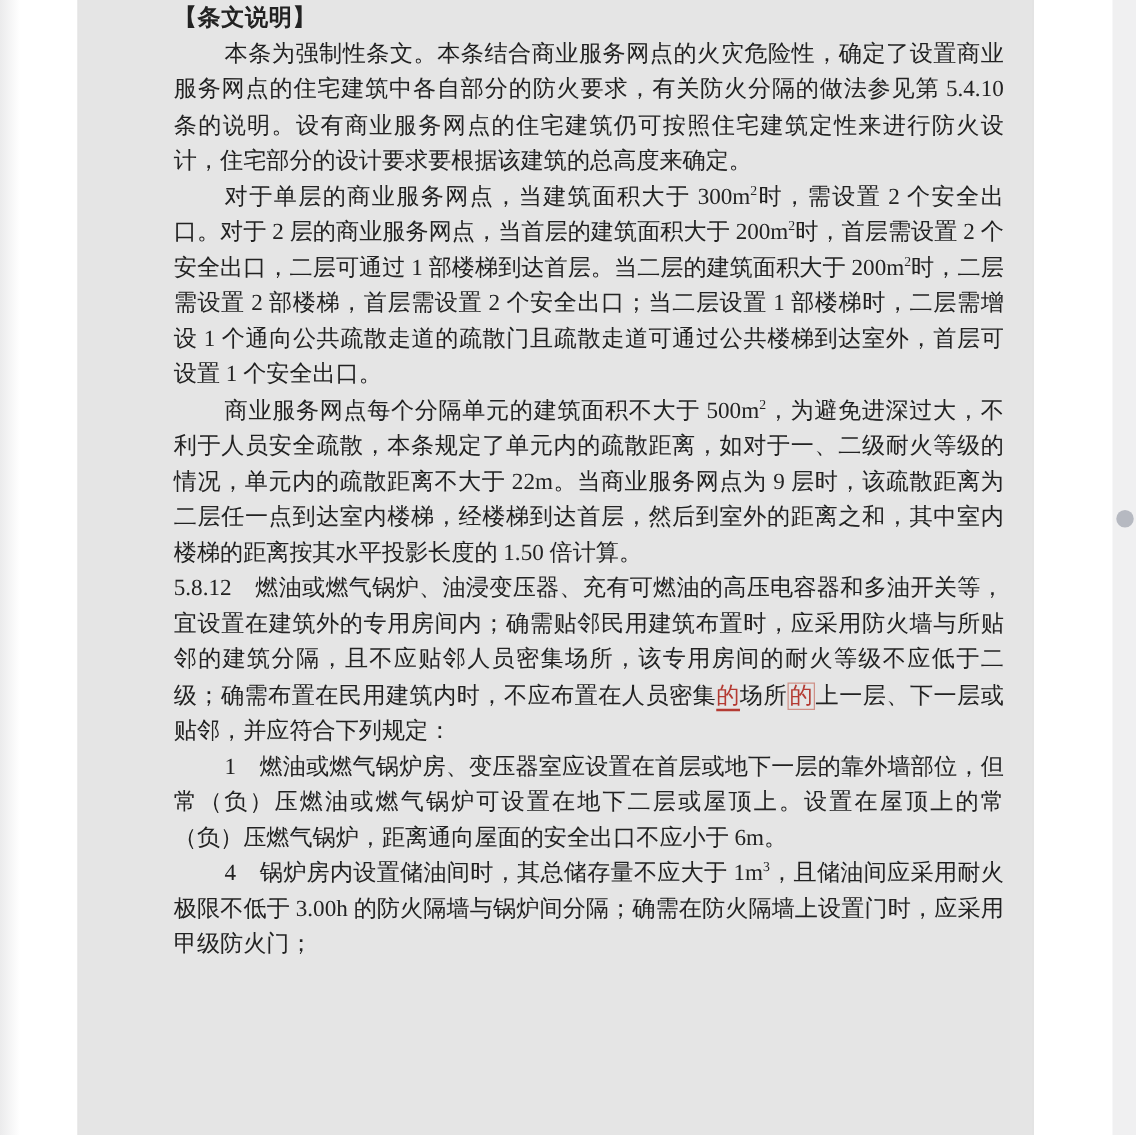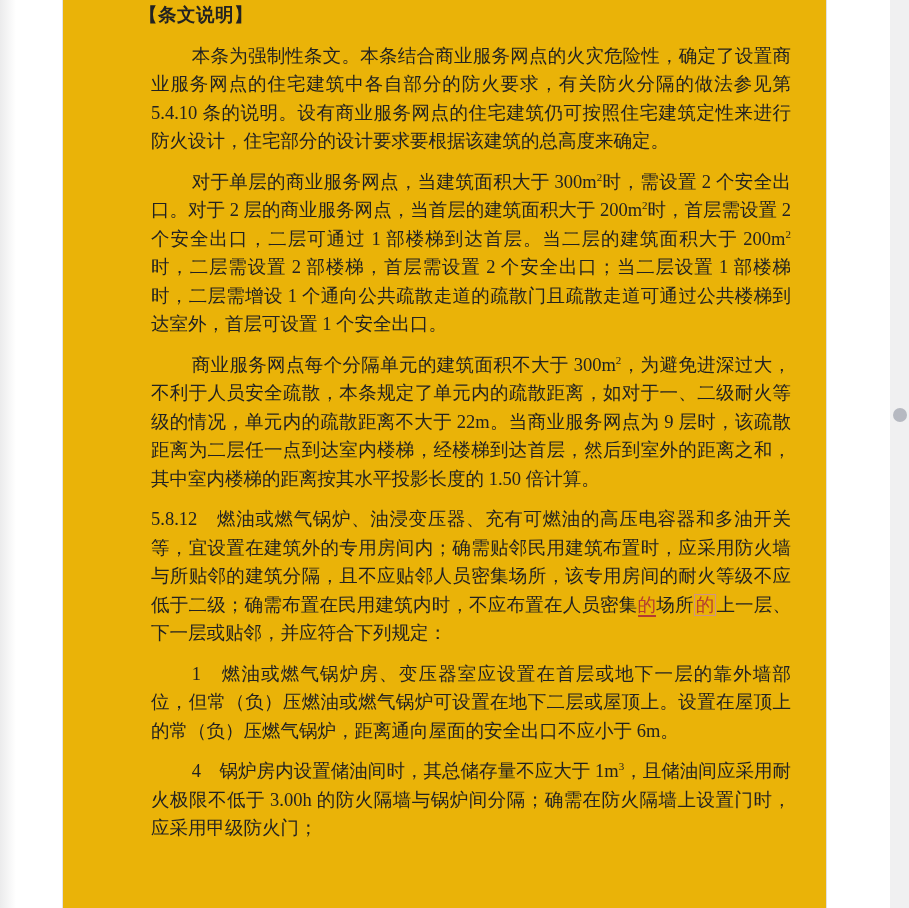--- a/index.html
+++ b/index.html
@@ -20,21 +20,21 @@
   .left-shade {
     position: absolute;
     left: 0; top: 0;
     width: 16px; height: 100%;
     background: linear-gradient(to right, #ebebec, #ffffff);
   }
   .doc-page {
     position: absolute;
     left: 62px; top: 0;
     width: 765px; height: 908px;
-    background: #eab308;
+    background: #e5e5e5;
     border-left: 1px solid #e4e4e4;
     border-right: 1px solid #e1e1e1;
     box-sizing: border-box;
   }
   .content {
     position: absolute;
     left: 76px; top: 1px;
     width: 664px;
     color: #222222;
     font-size: 18.5px;
@@ -42,21 +42,21 @@
     text-align: justify;
   }
   .doc-heading {
     font-weight: 700;
     margin: 0;
     font-size: 18.5px;
     line-height: 28.5px;
     letter-spacing: 0.5px;
   }
   .para {
-    margin: 12px;
+    margin: 0;
     text-indent: 0;
   }
   .para.indent { text-indent: 2.2em; }
   .para sup {
     font-size: 11px;
     line-height: 0;
     vertical-align: super;
   }
   .para .red-underline {
     color: #b43a32;
@@ -87,21 +87,21 @@
 
 <div class="viewport">
   <div class="left-shade"></div>
 
   <div class="doc-page">
     <div class="content">
       <p class="doc-heading">【条文说明】</p>
       <div>
           <p class="para indent"><span>本条为强制性条文。本条结合商业服务网点的火灾危险性，确定了设置商业服务网点的住宅建筑中各自部分的防火要求，有关防火分隔的做法参见第 5.4.10 条的说明。设有商业服务网点的住宅建筑仍可按照住宅建筑定性来进行防火设计，住宅部分的设计要求要根据该建筑的总高度来确定。</span></p>
           <p class="para indent"><span>对于单层的商业服务网点，当建筑面积大于 300m</span><sup>2</sup><span>时，需设置 2 个安全出口。对于 2 层的商业服务网点，当首层的建筑面积大于 200m</span><sup>2</sup><span>时，首层需设置 2 个安全出口，二层可通过 1 部楼梯到达首层。当二层的建筑面积大于 200m</span><sup>2</sup><span>时，二层需设置 2 部楼梯，首层需设置 2 个安全出口；当二层设置 1 部楼梯时，二层需增设 1 个通向公共疏散走道的疏散门且疏散走道可通过公共楼梯到达室外，首层可设置 1 个安全出口。</span></p>
-          <p class="para indent"><span>商业服务网点每个分隔单元的建筑面积不大于 300m</span><sup>2</sup><span>，为避免进深过大，不利于人员安全疏散，本条规定了单元内的疏散距离，如对于一、二级耐火等级的情况，单元内的疏散距离不大于 22m。当商业服务网点为 9 层时，该疏散距离为二层任一点到达室内楼梯，经楼梯到达首层，然后到室外的距离之和，其中室内楼梯的距离按其水平投影长度的 1.50 倍计算。</span></p>
+          <p class="para indent"><span>商业服务网点每个分隔单元的建筑面积不大于 500m</span><sup>2</sup><span>，为避免进深过大，不利于人员安全疏散，本条规定了单元内的疏散距离，如对于一、二级耐火等级的情况，单元内的疏散距离不大于 22m。当商业服务网点为 9 层时，该疏散距离为二层任一点到达室内楼梯，经楼梯到达首层，然后到室外的距离之和，其中室内楼梯的距离按其水平投影长度的 1.50 倍计算。</span></p>
           <p class="para"><span>5.8.12　燃油或燃气锅炉、油浸变压器、充有可燃油的高压电容器和多油开关等，宜设置在建筑外的专用房间内；确需贴邻民用建筑布置时，应采用防火墙与所贴邻的建筑分隔，且不应贴邻人员密集场所，该专用房间的耐火等级不应低于二级；确需布置在民用建筑内时，不应布置在人员密集</span><span class="red-underline">的</span><span>场所</span><span class="red-box">的</span><span>上一层、下一层或贴邻，并应符合下列规定：</span></p>
           <p class="para indent"><span>1　燃油或燃气锅炉房、变压器室应设置在首层或地下一层的靠外墙部位，但常（负）压燃油或燃气锅炉可设置在地下二层或屋顶上。设置在屋顶上的常（负）压燃气锅炉，距离通向屋面的安全出口不应小于 6m。</span></p>
           <p class="para indent"><span>4　锅炉房内设置储油间时，其总储存量不应大于 1m</span><sup>3</sup><span>，且储油间应采用耐火极限不低于 3.00h 的防火隔墙与锅炉间分隔；确需在防火隔墙上设置门时，应采用甲级防火门；</span></p>
         </div>
     </div>
   </div>
 
   <div class="scrollbar-track">
     <div class="scroll-thumb"></div>
   </div>

